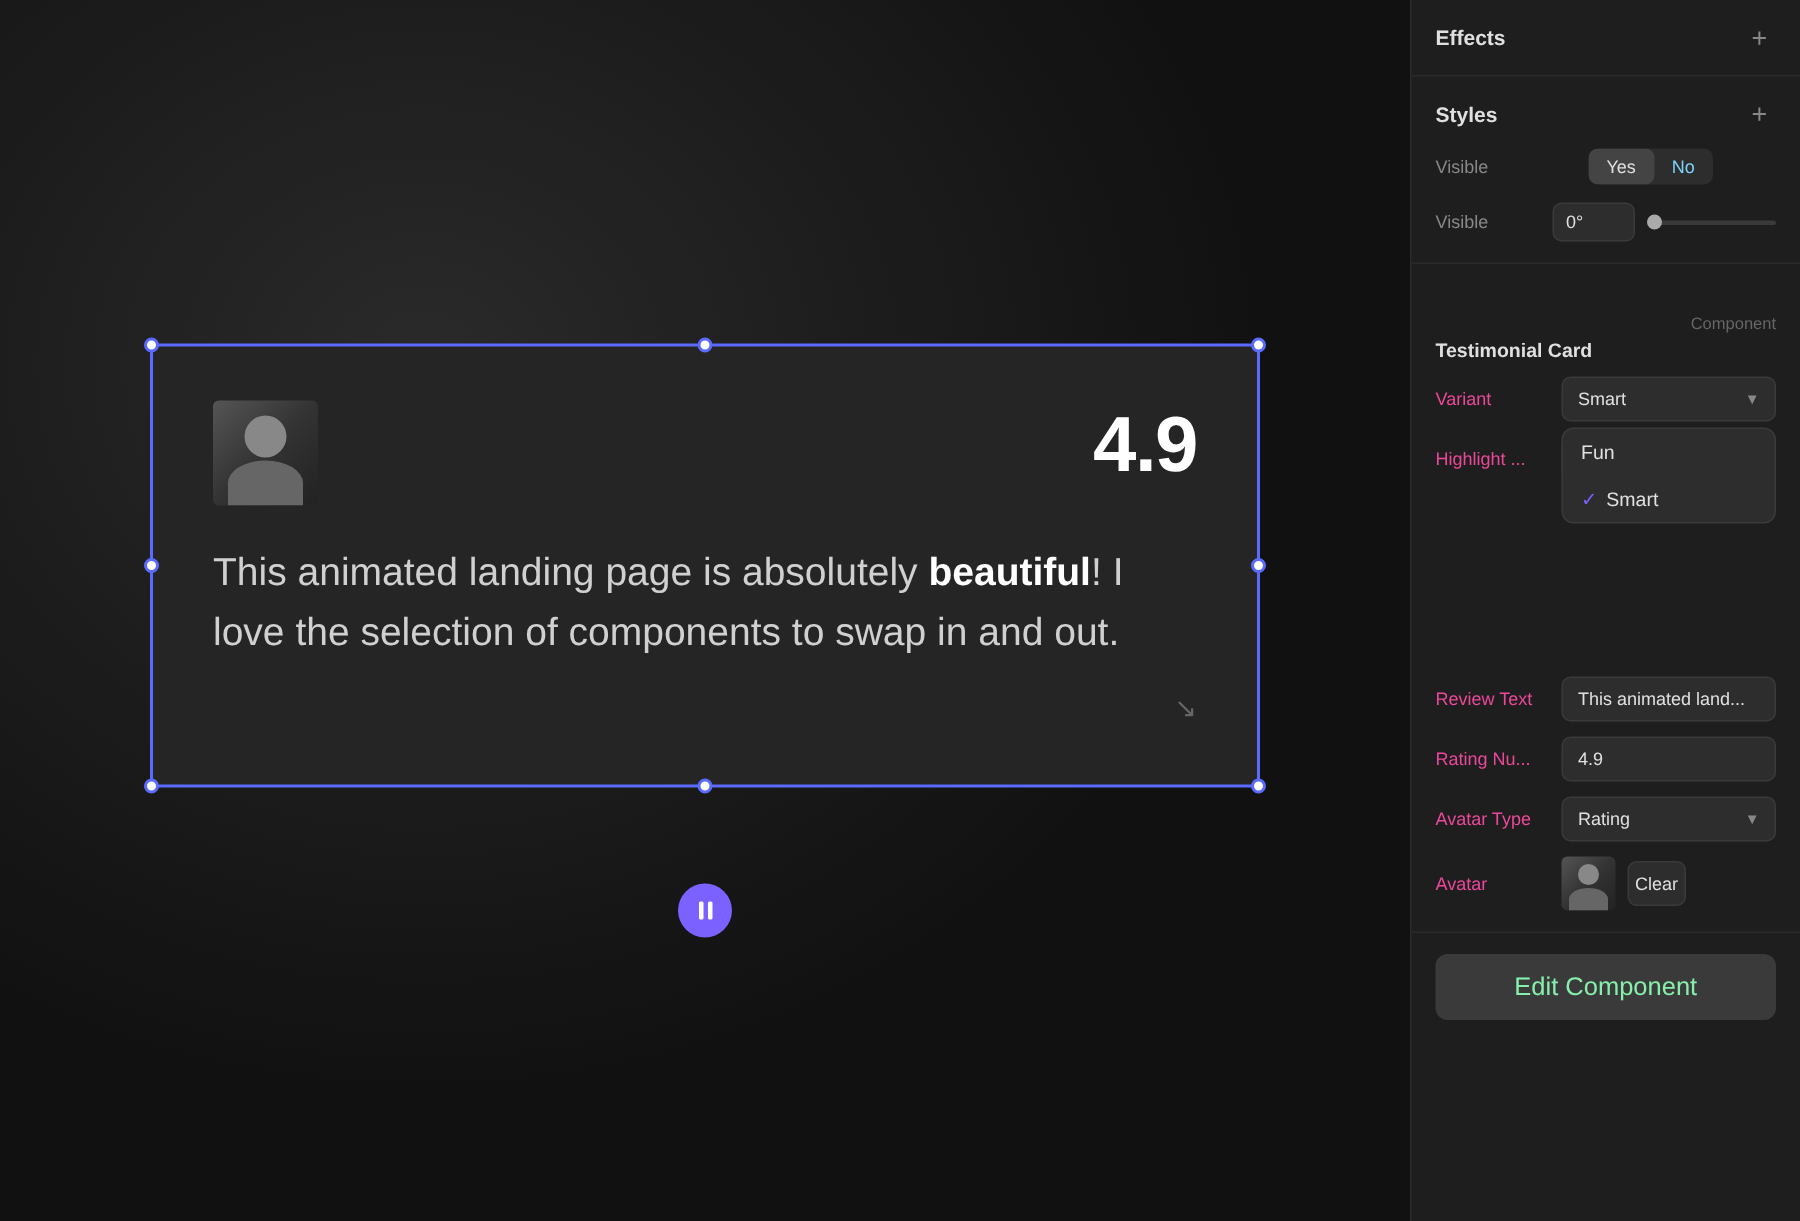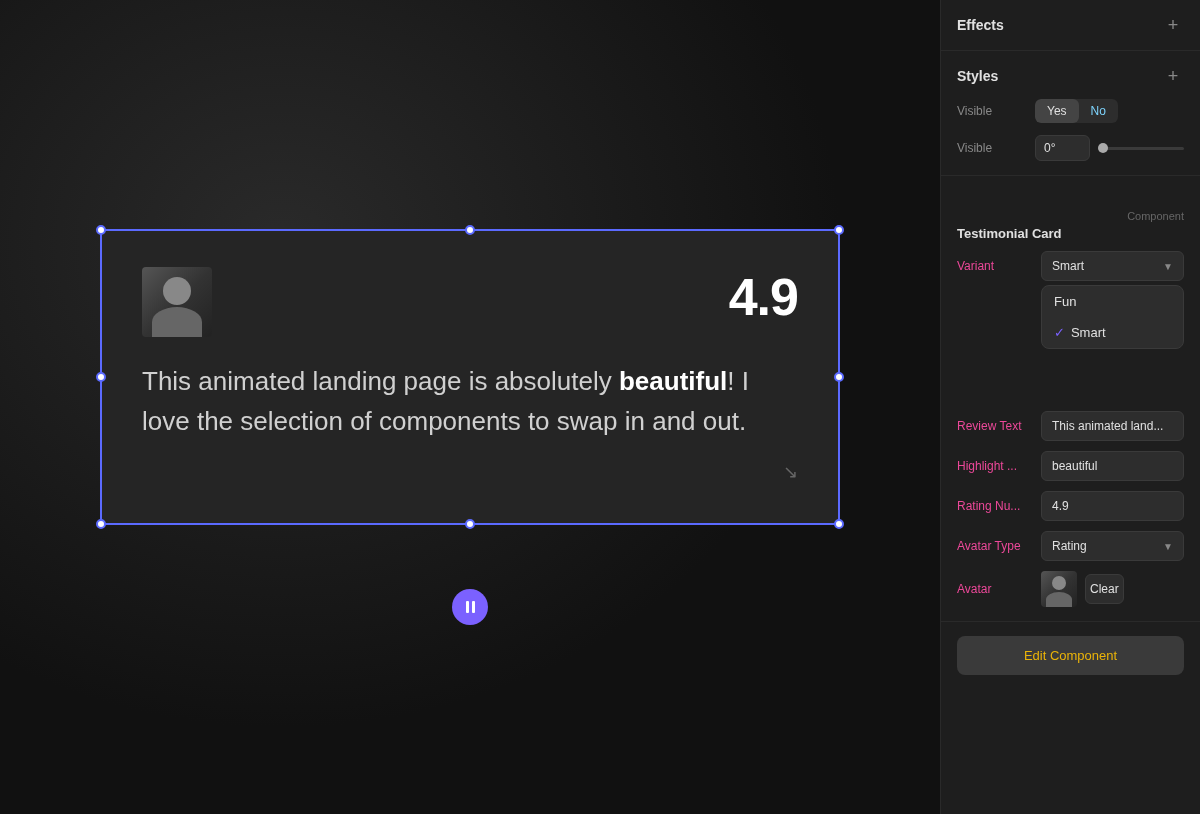--- a/index.html
+++ b/index.html
@@ -262,20 +262,21 @@
       background: #aaa;
       border-radius: 50%;
     }
 
     
     .toggle-group {
       display: flex;
       background: #2d2d2d;
       border-radius: 6px;
       overflow: hidden;
+      margin-left: 24px;
     }
 
     .toggle-btn {
       padding: 5px 12px;
       font-size: 12px;
       color: #7dd3fc;
       cursor: pointer;
       border: none;
       background: transparent;
       border-radius: 6px;
@@ -423,22 +424,22 @@
       padding: 7px 4px;
       cursor: pointer;
     }
 
     
     .edit-component-btn {
       margin: 14px 16px;
       background: #3a3a3a;
       border: none;
       border-radius: 8px;
-      color: #eab308;
-      font-size: 13px;
+      color: #86efac;
+      font-size: 17px;
       font-weight: 500;
       padding: 12px;
       width: calc(100% - 32px);
       cursor: pointer;
       text-align: center;
     }
 
     
     .variant-row {
       display: flex;
@@ -552,28 +553,28 @@
             <span>Fun</span>
           </div>
           <div class="dropdown-item">
             <span class="check-icon">✓</span>
             <span>Smart</span>
           </div>
         </div>
       </div>
     </div>
 
+    <div class="prop-row-full">
+      <span class="prop-label-wide">Highlight ...</span>
+      <input class="field-input" type="text" value="beautiful" style="">
+    </div>
+
     <div class="prop-row-full" style="margin-top: 130px;">
       <span class="prop-label-wide">Review Text</span>
       <input class="field-input" type="text" value="This animated land..." style="">
-    </div>
-
-    <div class="prop-row-full">
-      <span class="prop-label-wide">Highlight ...</span>
-      <input class="field-input" type="text" value="beautiful" style="">
     </div>
 
     <div class="prop-row-full">
       <span class="prop-label-wide">Rating Nu...</span>
       <input class="field-input" type="text" value="4.9" style="">
     </div>
 
     <div class="prop-row-full">
       <span class="prop-label-wide">Avatar Type</span>
       <div class="select-field">

